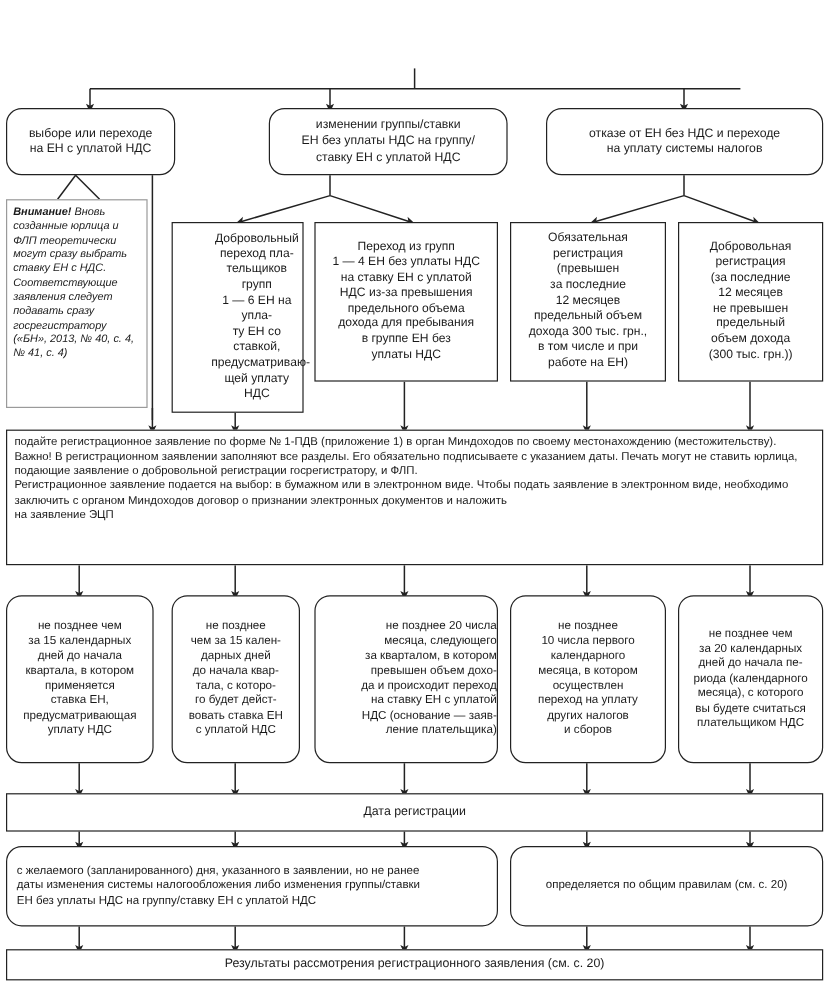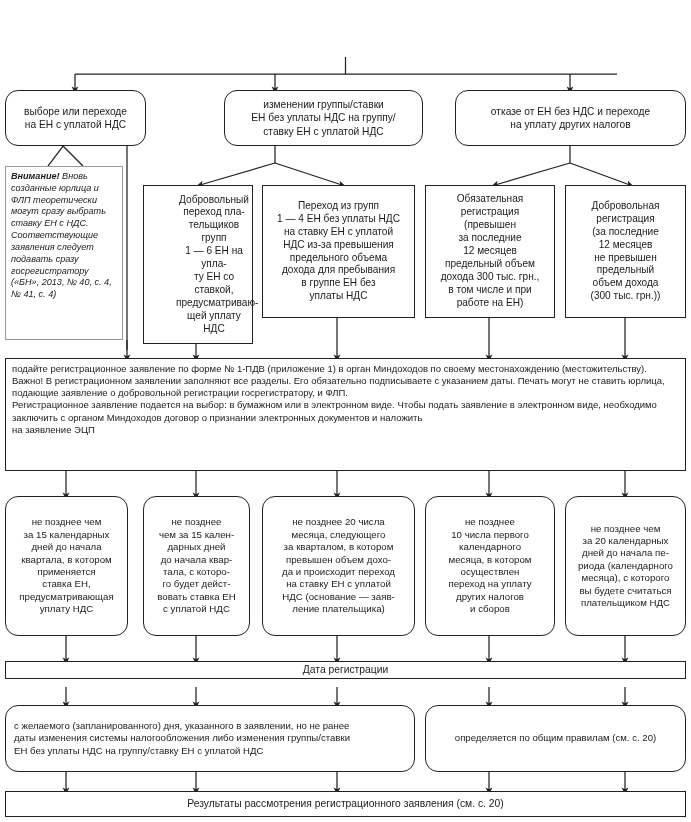--- a/index.html
+++ b/index.html
@@ -141,21 +141,21 @@
   </div>
 
   <div class="node rounded n-cond" style="left:176px; top:90px; width:199px; height:56px;margin-left:48px;">
     <span class="txt">изменении группы/ставки
 ЕН без уплаты НДС на группу/
 ставку ЕН с уплатой НДС</span>
   </div>
 
   <div class="node rounded n-cond" style="left:455px; top:90px; width:231px; height:56px;">
     <span class="txt">отказе от ЕН без НДС и переходе
-на уплату других налогов</span>
+на уплату системы налогов</span>
   </div>
 
   <div class="note" style="left:5px; top:166px; width:118px; height:174px;">
     <span class="txt"><span class="em">Внимание!</span><span> Вновь созданные юрлица и ФЛП теоретически могут сразу выбрать ставку ЕН с НДС. Соответствующие заявления следует подавать сразу госрегистратору («БН», 2013, № 40, с. 4, № 41, с. 4)</span></span>
   </div>
 
   <div class="node sq n-case" style="left:143px; top:185px; width:110px; height:159px;padding-left:32px;">
     <span class="txt">Добровольный
 переход пла-
 тельщиков групп
@@ -221,21 +221,21 @@
     <span class="txt">не позднее
 чем за 15 кален-
 дарных дней
 до начала квар-
 тала, с которо-
 го будет дейст-
 вовать ставка ЕН
 с уплатой НДС</span>
   </div>
 
-  <div class="node rounded n-term" style="left:262px; top:496px; width:153px; height:140px;">
+  <div class="node rounded n-term" style="left:262px; top:496px; width:153px; height:140px;text-align:right;">
     <span class="txt">не позднее 20 числа
 месяца, следующего
 за кварталом, в котором
 превышен объем дохо-
 да и происходит переход
 на ставку ЕН с уплатой
 НДС (основание — заяв-
 ление плательщика)</span>
   </div>
 
@@ -253,21 +253,21 @@
   <div class="node rounded n-term" style="left:565px; top:496px; width:121px; height:140px;">
     <span class="txt">не позднее чем
 за 20 календарных
 дней до начала пе-
 риода (календарного
 месяца), с которого
 вы будете считаться
 плательщиком НДС</span>
   </div>
 
-  <div class="node sq n-date" style="left:5px; top:661px; width:681px; height:18px;">
+  <div class="node sq n-date" style="left:5px; top:661px; width:681px; height:32px;">
     <span class="txt">Дата регистрации</span>
   </div>
 
   <div class="node rounded n-rule" style="left:5px; top:705px; width:410px; height:67px; align-items:center;">
     <span class="txt" style="text-align:left; padding:0 8px;">с желаемого (запланированного) дня, указанного в заявлении, но не ранее
 даты изменения системы налогообложения либо изменения группы/ставки
 ЕН без уплаты НДС на группу/ставку ЕН с уплатой НДС</span>
   </div>
 
   <div class="node rounded n-rule" style="left:425px; top:705px; width:261px; height:67px;">

